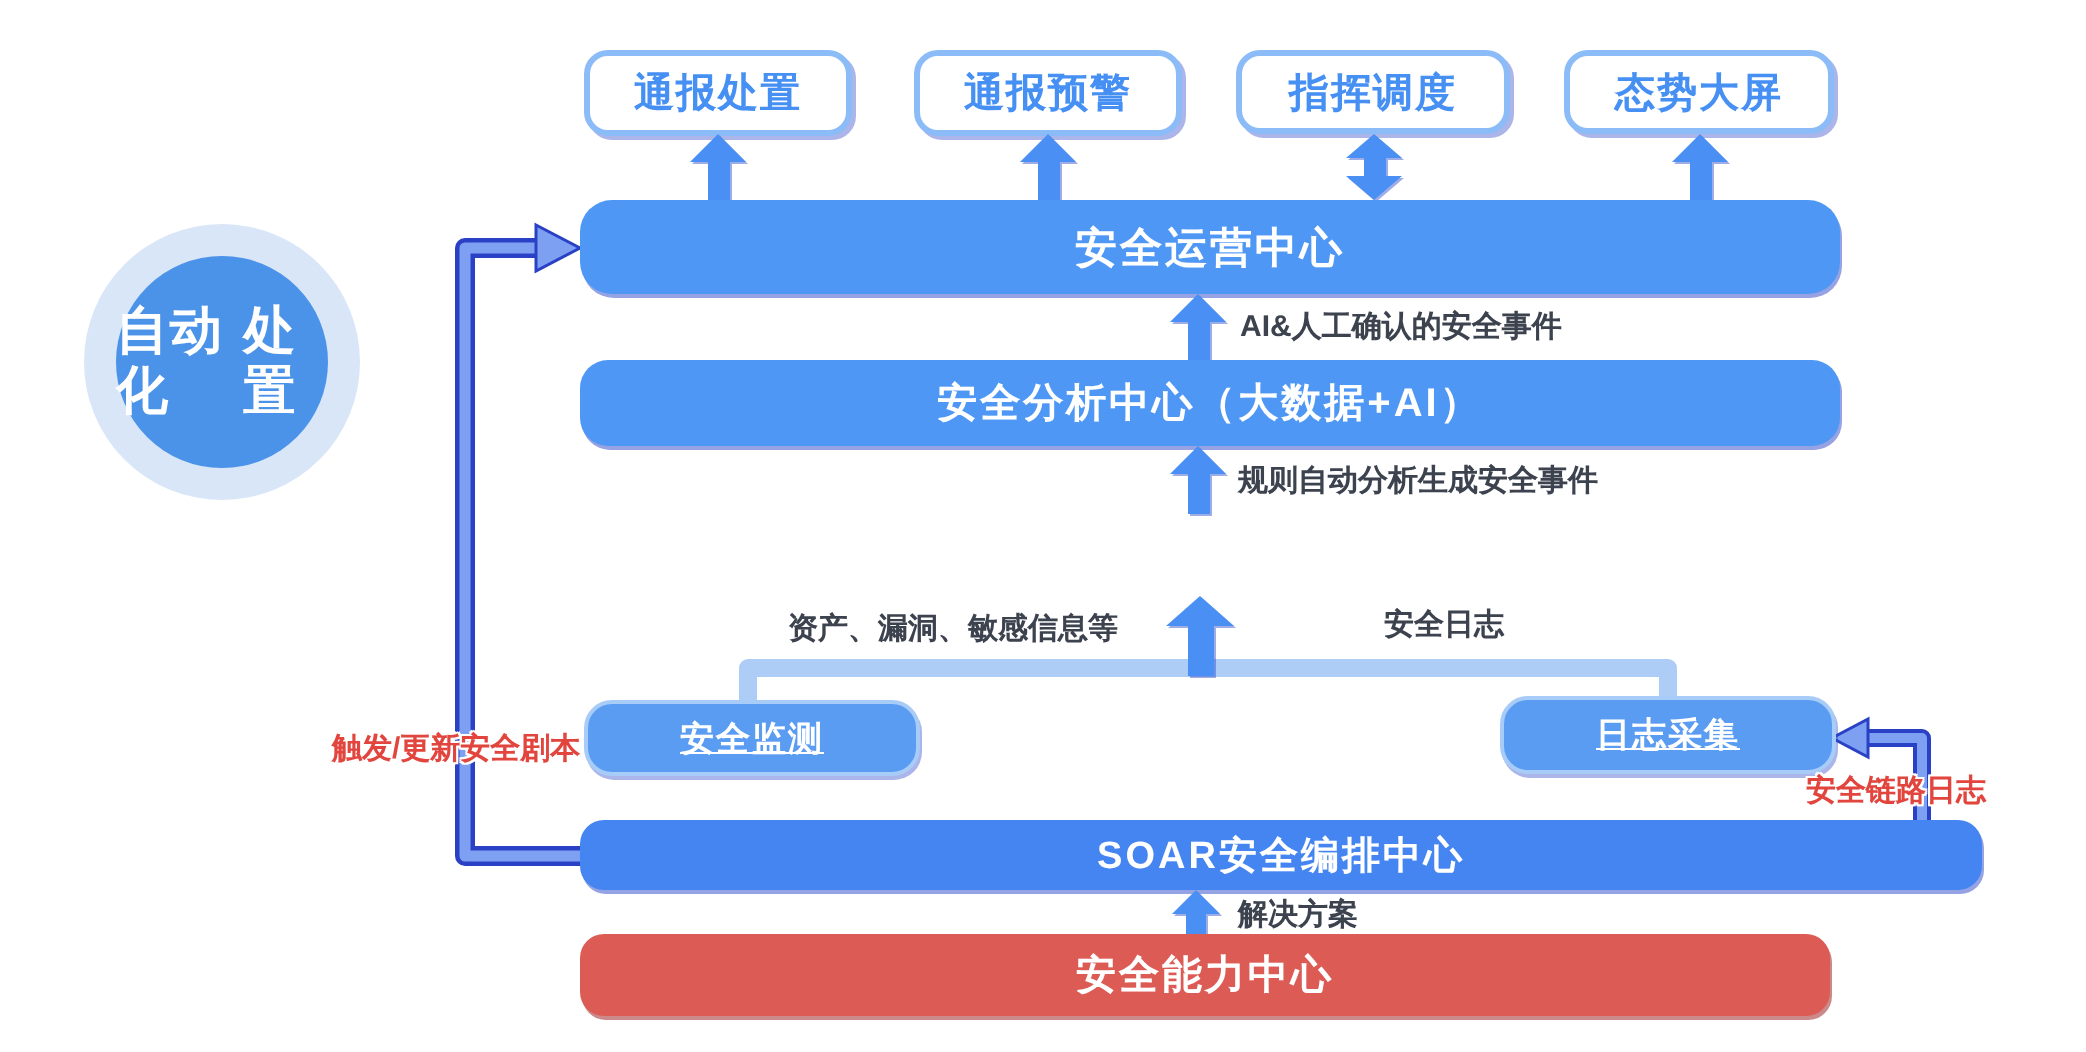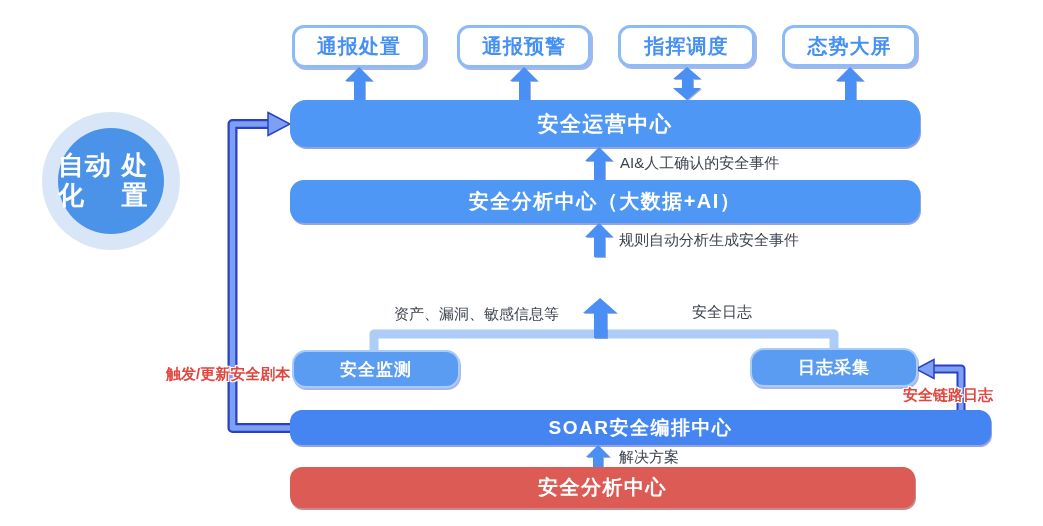--- a/index.html
+++ b/index.html
@@ -33,35 +33,37 @@
   }
   .bar-blue{background:var(--bar_blue);}
   .bar-soar{background:var(--soar_blue);}
   .bar-red{background:var(--red_bar);box-shadow:1px 2px 0 rgba(160,40,40,0.55);}
   
   .sbox{
     background:var(--small_box);border:2px solid var(--small_box_border);border-radius:14px;
     color:#fff;font-weight:700;font-size:17px;letter-spacing:1px;
     display:flex;align-items:center;justify-content:center;z-index:2;box-sizing:border-box;
     box-shadow:1px 2px 0 rgba(44,70,200,0.40);
+    text-decoration:underline;
   }
   
   .varrow{display:flex;flex-direction:column;align-items:center;z-index:2;
     filter:drop-shadow(1px 1px 0 rgba(44,70,200,0.45));}
   .varrow .head-up{width:0;height:0;border-left:14px solid transparent;border-right:14px solid transparent;border-bottom:14px solid var(--arrow);}
   .varrow .head-down{width:0;height:0;border-left:14px solid transparent;border-right:14px solid transparent;border-top:14px solid var(--arrow);}
   .varrow .shaft{width:11px;flex:1;background:var(--arrow);}
   .varrow.small .head-up{border-left-width:12px;border-right-width:12px;border-bottom-width:12px;}
   .varrow.small .shaft{width:10px;}
   .varrow.wide .head-up{border-left-width:17px;border-right-width:17px;border-bottom-width:15px;}
   .varrow.wide .shaft{width:13px;}
   
   .flabel{
     color:var(--label_text);font-size:15px;z-index:3;white-space:nowrap;
     text-shadow:1px 0 0 #fff,-1px 0 0 #fff,0 1px 0 #fff,0 -1px 0 #fff,1px 1px 0 #fff,-1px -1px 0 #fff,1px -1px 0 #fff,-1px 1px 0 #fff;
+    font-weight:bold;
   }
   .rlabel{
     color:var(--red_text);font-size:15px;font-weight:700;z-index:4;white-space:nowrap;
     text-shadow:1px 0 0 #fff,-1px 0 0 #fff,0 1px 0 #fff,0 -1px 0 #fff,1px 1px 0 #fff,-1px -1px 0 #fff,1px -1px 0 #fff,-1px 1px 0 #fff;
   }
   svg.pipes{position:absolute;left:0;top:0;z-index:1;}
   .pipe-outer{stroke:var(--pipe_border);fill:none;stroke-linejoin:round;}
   .pipe-inner{stroke:var(--pipe_fill);fill:none;stroke-linejoin:round;}
   .pipe-head{fill:var(--pipe_fill);stroke:var(--pipe_border);stroke-width:1.5;}
   .conn{stroke:var(--connector);fill:none;stroke-linejoin:round;}
@@ -145,15 +147,15 @@
   <div class="abs rlabel" style="left:903px;top:386px;">安全链路日志</div>
 
   <div class="abs bar bar-soar" style="left:290px;top:410px;width:701px;height:35px;border-radius:12px;font-size:19px;">SOAR安全编排中心</div>
 
   <div class="abs varrow small" style="left:586px;top:445px;height:23px;">
     <div class="head-up"></div>
       <div class="shaft"></div>
   </div>
   <div class="abs flabel" style="left:619px;top:448px;text-align:center;">解决方案</div>
 
-  <div class="abs bar bar-red" style="left:290px;top:467px;width:625px;height:41px;border-radius:12px;font-size:20px;">安全分析中心</div>
+  <div class="abs bar bar-red" style="left:290px;top:467px;width:625px;height:41px;border-radius:12px;font-size:20px;">安全能力中心</div>
 
 </div>
 
 </body></html>

